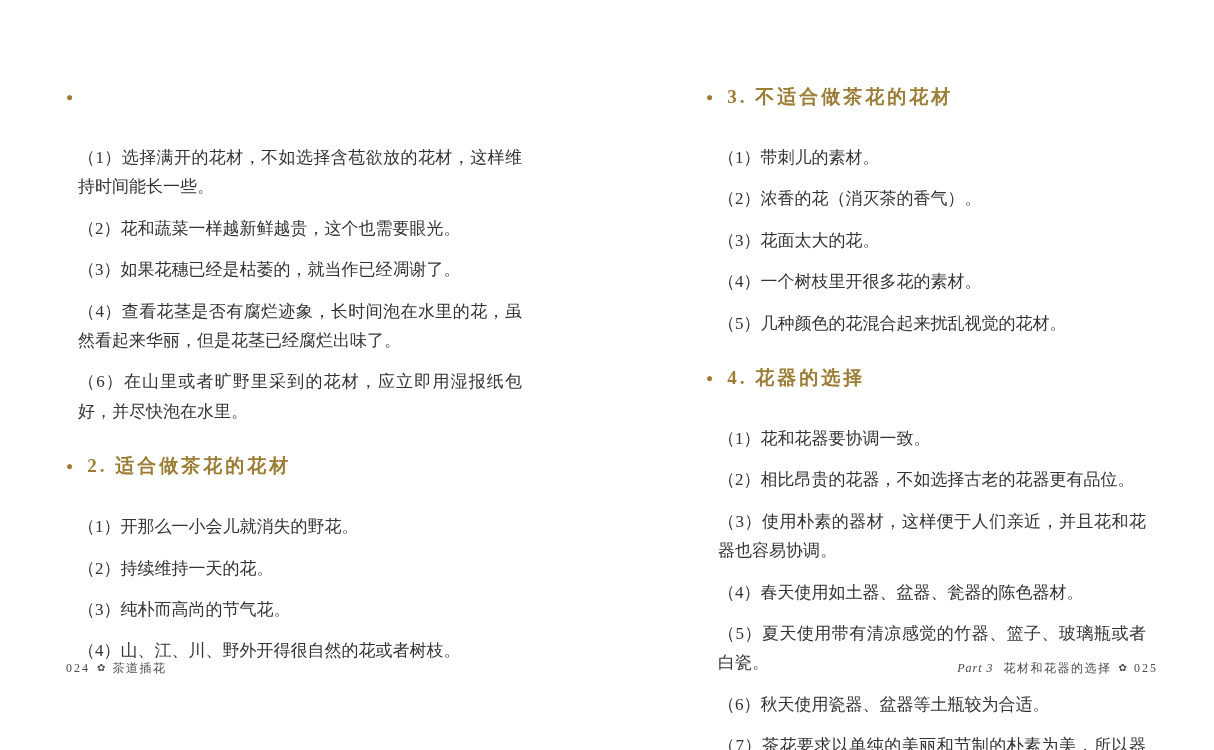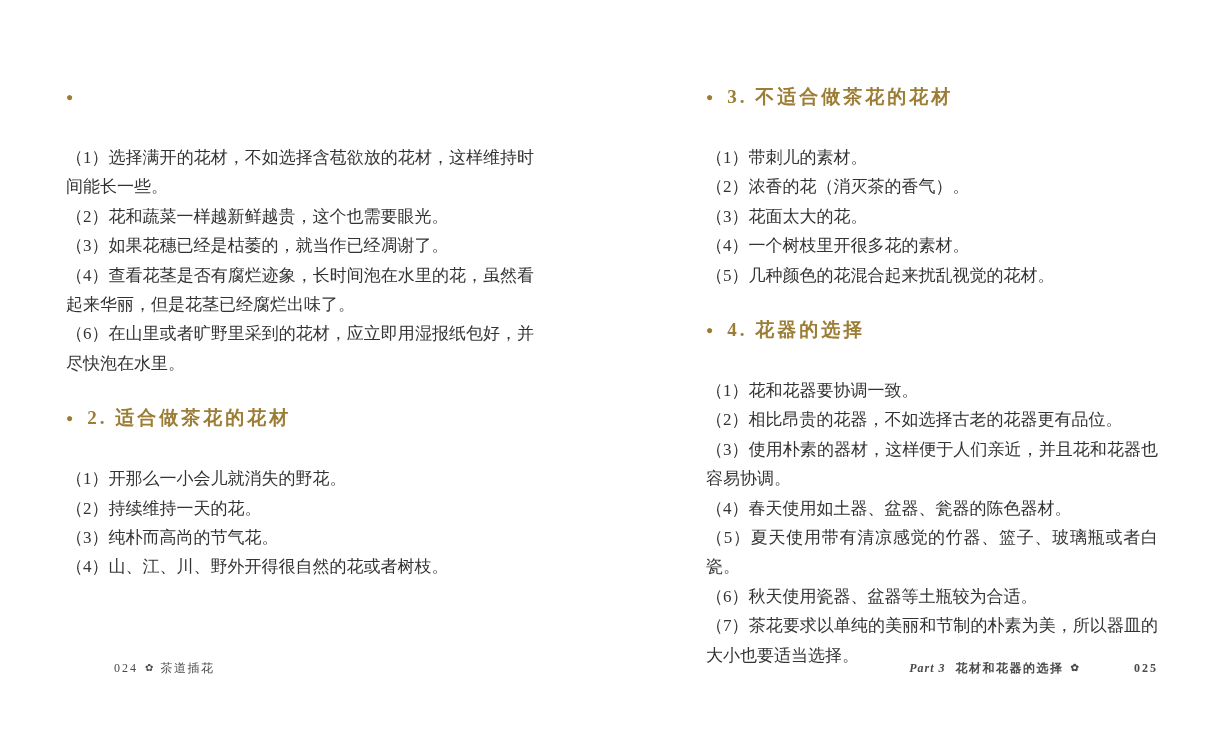--- a/index.html
+++ b/index.html
@@ -34,46 +34,46 @@
   }
   .section-heading .bullet {
     font-size: 12px;
     letter-spacing: 0;
     margin-right: 14px;
     line-height: 26px;
   }
   .section + .section { margin-top: 27px; }
 
   .section p {
-    margin: 0;
+    margin: 12px;
     font-size: 17px;
     line-height: 29.4px;
     text-align: justify;
     text-justify: inter-ideograph;
     color: var(--ink, #333333);
   }
 
   .footer {
     position: absolute;
     top: 659px;
     font-size: 12px;
     line-height: 18px;
     letter-spacing: 1.5px;
     color: var(--footer_ink, #4a4a4a);
   }
   .footer.left  { left: 66px;  width: 468px; text-align: left; }
-  .footer.right { left: 706px; width: 452px; text-align: right; font-weight: bold; }
+  .footer.right { left: 706px; width: 452px; text-align: right; }
   .footer .star {
     font-size: 10px;
     letter-spacing: 0;
     margin: 0 7px;
     position: relative;
     top: -1px;
   }
-  .footer .pagenum { letter-spacing: 2px; margin-left: 48px; }
+  .footer .pagenum { letter-spacing: 2px; }
   .footer .part-label {
     font-style: italic;
     letter-spacing: 1px;
     margin-right: 10px;
   }
 </style>
 </head>
 <body>
 
 <div class="page-col left">

